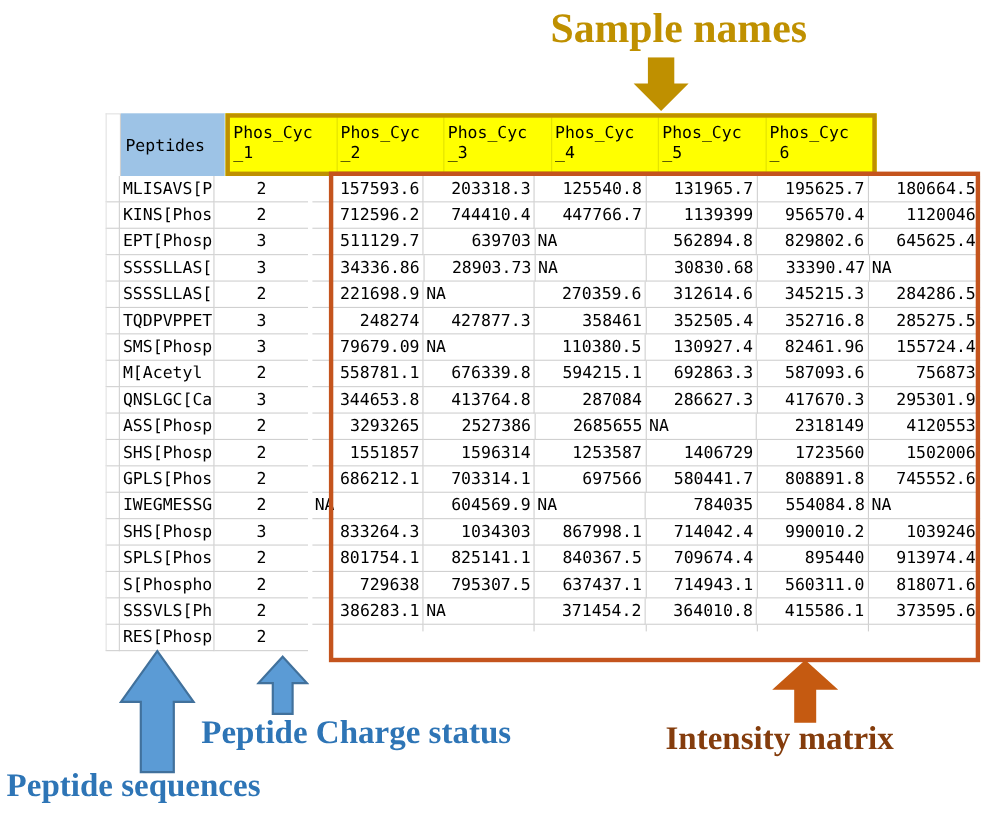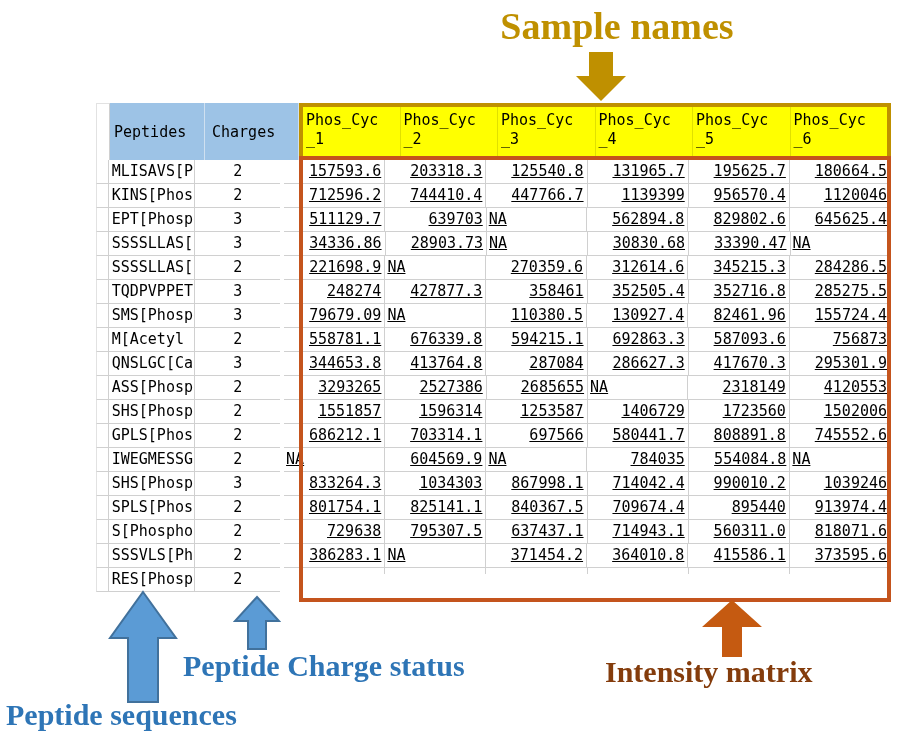--- a/index.html
+++ b/index.html
@@ -48,21 +48,21 @@
   }
   .scell{flex:1;padding:4px 0 0 3px;line-height:19px;border-right:1px solid rgba(0,0,0,0.12);overflow:hidden;white-space:nowrap;}
   .scell:last-child{border-right:none;}
 
   .body-cols{display:flex;}
   .col{display:flex;flex-direction:column;}
   .col-gutter{width:14px;}
   .col-pep{width:95px;}
   .col-chg{width:94px;}
   .col-spacer{width:4px;}
-  .col-matrix{width:668px;text-decoration:underline;}
+  .col-matrix{width:668px;}
   .dcell{height:24px;line-height:23px;border-bottom:1px solid var(--grid);overflow:hidden;white-space:nowrap;}
   .g-cell{border-right:1px solid var(--grid);border-left:1px solid #e2e2e2;}
   .p-cell{padding-left:3px;border-right:1px solid var(--grid);}
   .c-cell{text-align:center;}
   .m-row{display:flex;height:24px;}
   .m-cell{flex:1;height:24px;line-height:23px;border-bottom:1px solid var(--grid);border-right:1px solid var(--grid);overflow:hidden;white-space:nowrap;}
   .m-cell.num{text-align:right;padding-right:3px;}
   .m-cell.na{text-align:left;padding-left:2px;}
   .m-strip{display:flex;height:6px;}
   .m-strip .m-cell{height:6px;border-bottom:none;}
@@ -77,21 +77,20 @@
 
 <div class="ann ann-gold" id="sampleNamesLabel">Sample names</div>
 <svg class="arrow" style="left:575px;top:52px" width="52" height="50" viewBox="0 0 52 50">
   <polygon points="14,0 38,0 38,24 51,24 26,49 1,24 14,24" style="fill:var(--gold)"></polygon>
 </svg>
 
 <div class="sheet">
   <div class="hdr-row">
     <div class="cell gutter-h"></div>
     <div class="cell hdr-blue hdr-pep">Peptides</div>
-    <div class="cell hdr-blue hdr-chg">Charges</div>
     <div class="sample-group" id="sampleGroup">
         <div class="scell">
           <div class="">Phos_Cyc</div>
           <div class="">_1</div>
         </div>
         <div class="scell">
           <div class="">Phos_Cyc</div>
           <div class="">_2</div>
         </div>
         <div class="scell">

